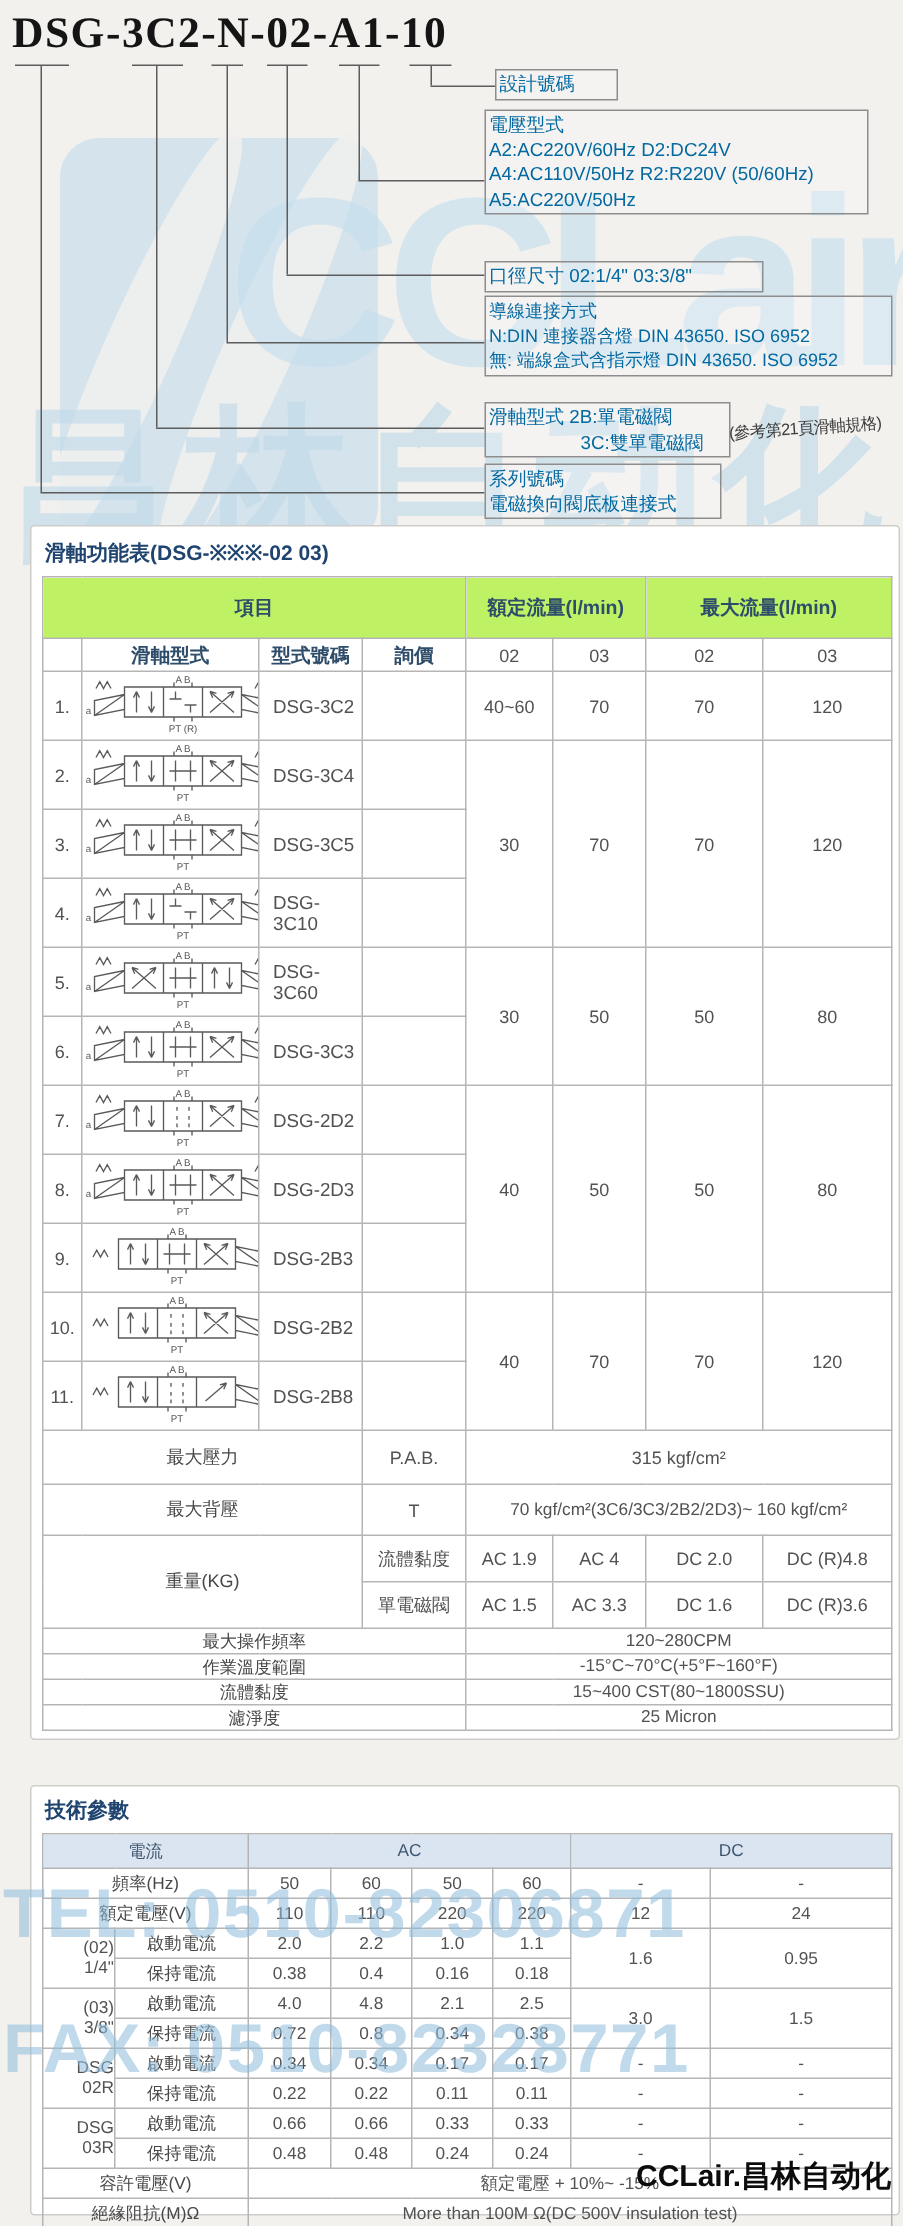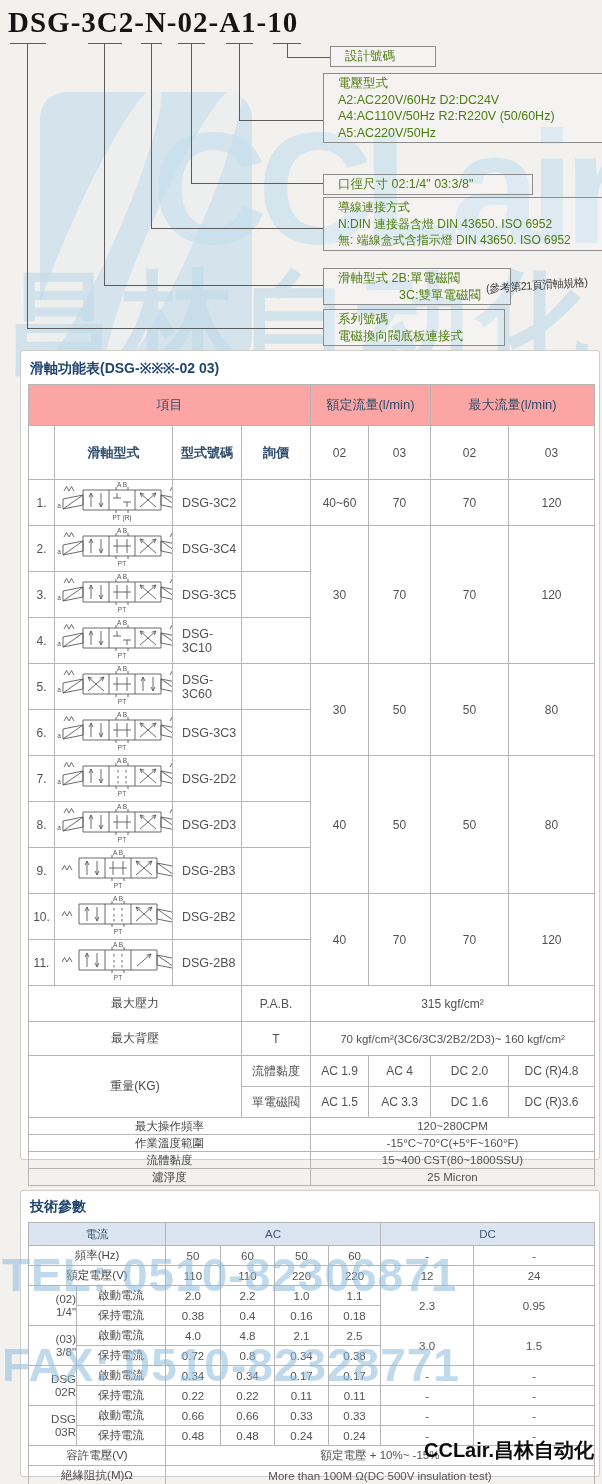--- a/index.html
+++ b/index.html
@@ -9,32 +9,32 @@
   .wm-top{position:absolute;left:12px;top:0;width:602px;height:441px;overflow:hidden}
   .wm-logo{position:absolute;left:28px;top:92px;width:212px;height:272px;background:#c2dcec;border-radius:26px;opacity:.6}
   .wm-swoosh{position:absolute;width:46px;height:320px;background:#f2f1ee;border-radius:50%;opacity:.85}
   .wm-logo-text{position:absolute;left:140px;top:96px;font-size:160px;font-weight:bold;color:#c6dfee;opacity:.65;letter-spacing:-10px;white-space:nowrap}
   .wm-big{position:absolute;left:-8px;top:248px;font-size:112px;font-weight:bold;color:#bed9ea;opacity:.6;letter-spacing:6px;white-space:nowrap}
   
   .model{position:absolute;left:8px;top:6px;font-family:"Liberation Serif",serif;font-weight:bold;
          font-size:29px;color:#151515;letter-spacing:1px;white-space:nowrap}
   .vl{position:absolute;width:1px;background:#5c5c5c}
   .hl{position:absolute;height:1px;background:#5c5c5c}
-  .dbox{position:absolute;border:1px solid #8d8d8d;font-size:12.5px;color:#4d7c0f;
-        padding:1px 14px;line-height:16.5px;background:rgba(250,250,250,.25);white-space:nowrap}
+  .dbox{position:absolute;border:1px solid #8d8d8d;font-size:12.5px;color:#0369a1;
+        padding:1px 2px;line-height:16.5px;background:rgba(250,250,250,.25);white-space:nowrap}
   .note{position:absolute;font-size:11px;color:#3c3c3c;transform:rotate(-4deg);letter-spacing:-.5px;white-space:nowrap}
   
   .panel{position:absolute;left:20px;width:578px;background:#fff;border:1px solid #cfcdc9;border-radius:3px}
   .ptitle{position:absolute;left:9px;top:7px;font-weight:bold;font-size:14px;color:#1f4470;white-space:nowrap}
   table{border-collapse:collapse;table-layout:fixed;position:absolute}
   td{border:1px solid #b5b5b5;font-size:12px;color:#525252;text-align:center;padding:0;overflow:hidden}
   
   .t1{left:7px;top:33px;width:566px}
-  .hr1 td{background:#fca5a5;font-weight:normal;color:#2e4d6b;font-size:13px;height:40px}
-  .hr2{height:54px}
+  .hr1 td{background:#bef264;font-weight:bold;color:#2e4d6b;font-size:13px;height:40px}
+  .hr2{height:22px}
   .hr2 .b{font-weight:bold;color:#2e4d6b;font-size:13px}
   .vr{height:44px}
   .code{text-align:left;padding-left:9px;font-size:12.5px}
   .sp1{height:36px}.sp2{height:34px}.wr{height:31px}
   .ex{height:17px}.ex td{font-size:11.5px}
   .sm{font-size:11.5px}
   
   .t2{left:7px;top:31px;width:566px}
   .t2 td{font-size:11.5px;height:19px}
   .thr td{background:#dbe5f1;height:22px;color:#3f5670}
@@ -366,21 +366,21 @@
     <tr>
       <td rowspan="2" class="gl">
         <div>(02)</div>
         <div>1/4"</div>
       </td>
       <td class="lab">啟動電流</td>
       <td>2.0</td>
       <td>2.2</td>
       <td>1.0</td>
       <td>1.1</td>
-      <td rowspan="2">2.3</td>
+      <td rowspan="2">1.6</td>
       <td rowspan="2">0.95</td>
     </tr>
     <tr>
       <td class="lab">保持電流</td>
       <td>0.38</td>
       <td>0.4</td>
       <td>0.16</td>
       <td>0.18</td>
     </tr>
     <tr>

